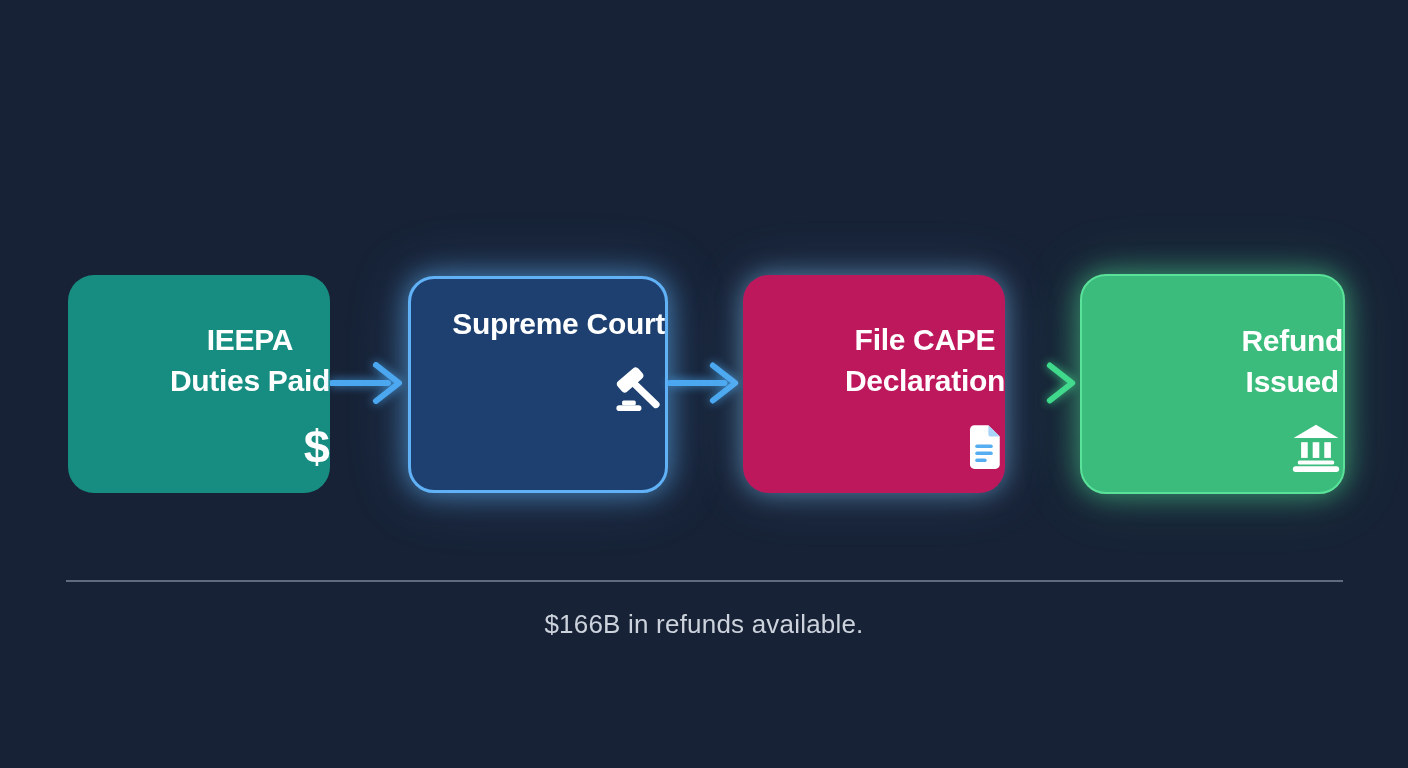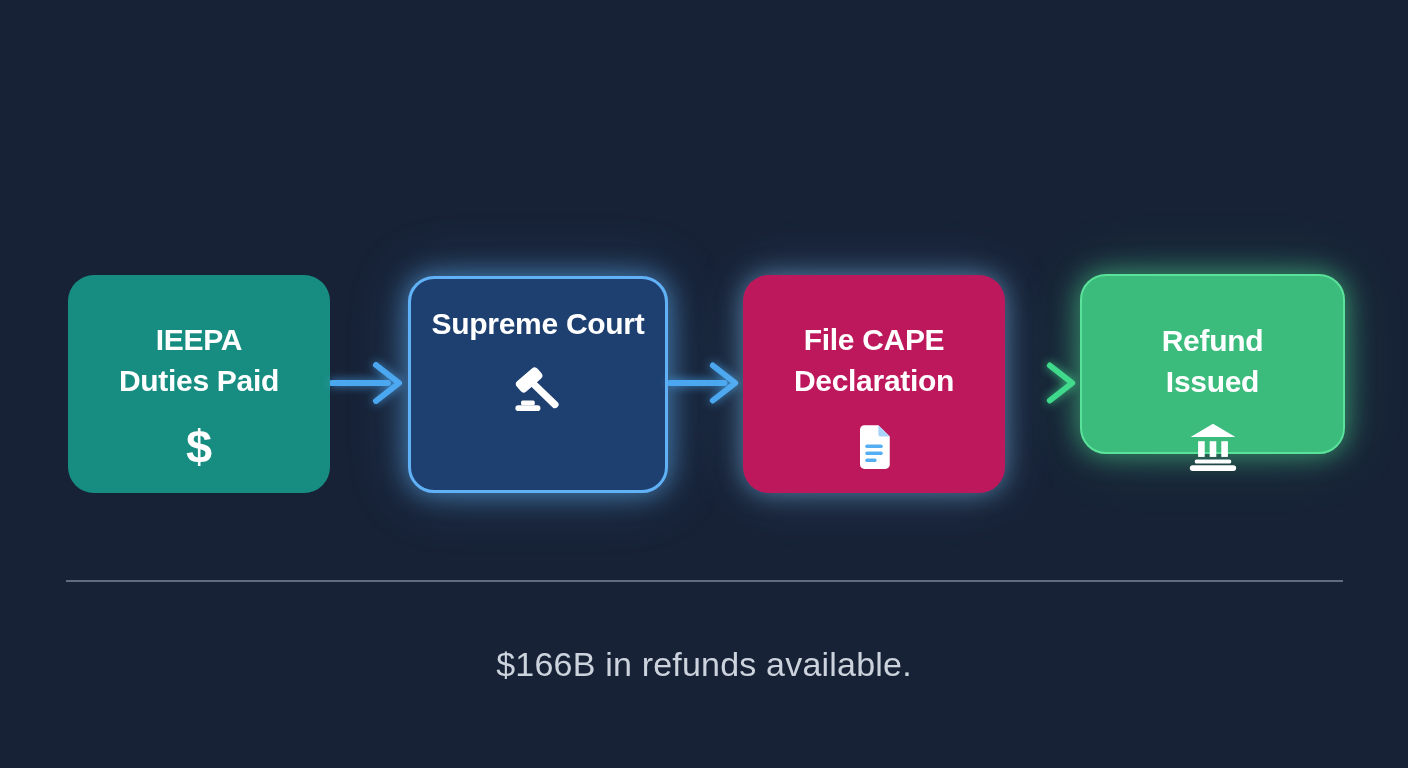--- a/index.html
+++ b/index.html
@@ -15,21 +15,21 @@
     overflow: hidden;
     font-family: "Liberation Sans", sans-serif;
   }
   .step {
     position: absolute;
     top: 275px;
     height: 218px;
     border-radius: 26px;
     display: flex;
     flex-direction: column;
-    align-items: center;
+    align-items: flex-end;
     box-sizing: border-box;
     padding-top: 44px;
   }
   .step .title {
     color: #ffffff;
     font-weight: bold;
     font-size: 30px;
     line-height: 41px;
     text-align: center;
     letter-spacing: -0.3px;
@@ -69,21 +69,21 @@
     left: 743px;
     width: 262px;
     background: #be185d;
     box-shadow: 0 0 24px rgba(130, 196, 250, 0.5), 0 0 55px rgba(130, 196, 250, 0.2);
   }
   
   .step-4 {
     left: 1080px;
     top: 274px;
     width: 265px;
-    height: 180px;
+    height: 220px;
     background: #3bbc7c;
     border: 2.5px solid #5be29a;
     box-shadow: 0 0 26px 2px rgba(80, 225, 150, 0.5), 0 0 60px rgba(80, 225, 150, 0.22);
   }
   .connector {
     position: absolute;
     top: 355px;
     height: 56px;
   }
   .connector svg {
@@ -103,24 +103,23 @@
     background: #7b8498;
     opacity: 0.75;
   }
   .caption {
     position: absolute;
     left: 0;
     top: 609px;
     width: 1408px;
     text-align: center;
     color: #ccd3dd;
-    font-size: 34px;
+    font-size: 26px;
     font-weight: 400;
     letter-spacing: 0.2px;
-    margin-top: 36px;
   }
 </style>
 </head>
 <body>
 
 <div class="canvas">
 
   <div class="step step-1">
     <div class="title">
       <div>IEEPA</div>

